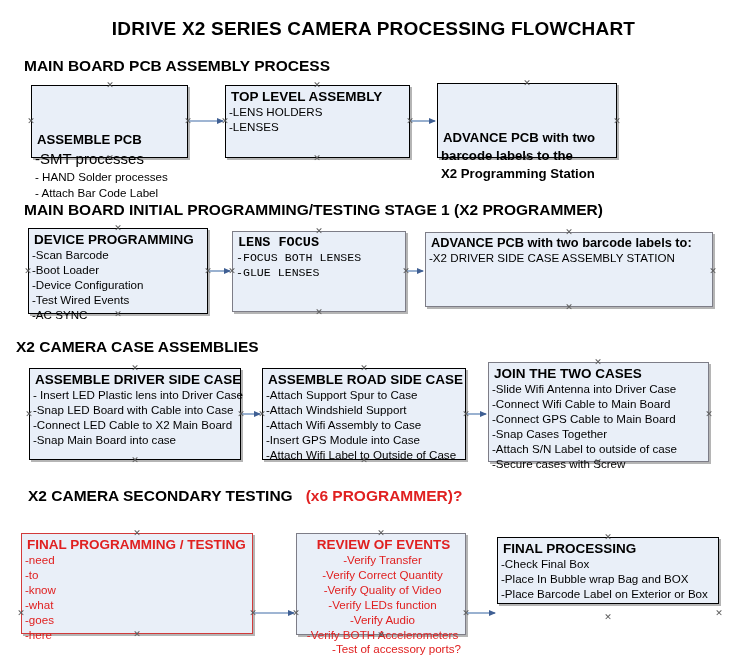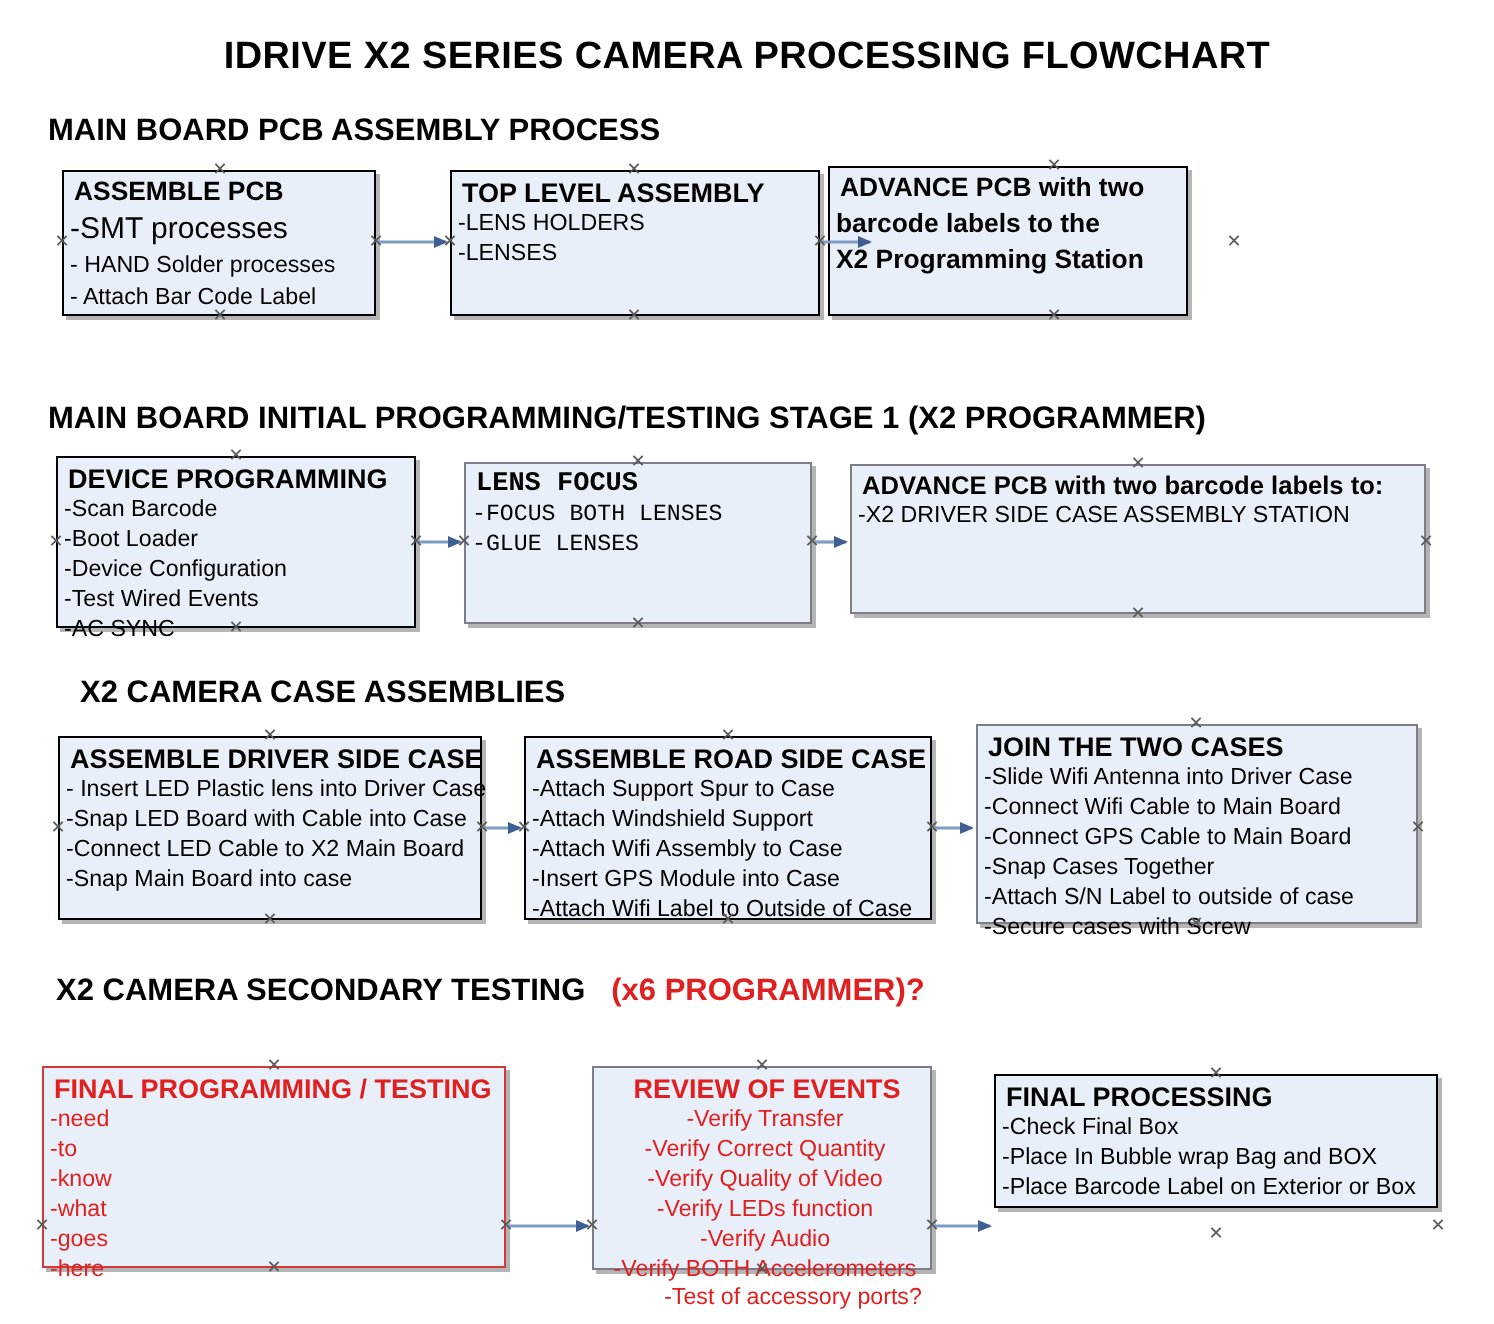--- a/index.html
+++ b/index.html
@@ -51,21 +51,21 @@
   .box .hd.sm{font-size:12.8px;}
   .box ul{
     list-style:none;margin:0;padding:0 0 0 3px;
   }
   .box li{
     font-size:11.6px;
     color:#000;
     line-height:1.285;
     white-space:nowrap;
   }
-  .box.boldbody .hd{font-size:13.2px;}
+  .box.boldbody .hd{font-size:13.2px;margin-top:44px;}
   .box.boldbody li{font-weight:bold;font-size:13.2px;line-height:1.35;}
 
   .box.red .hd{color:#e02020;}
   .box.red li{color:#e02020;}
 
   
   #wires{position:absolute;left:0;top:0;width:747px;height:662px;pointer-events:none;}
   .xmark{
     position:absolute;
     font-size:9px;line-height:9px;
@@ -96,21 +96,21 @@
   </div>
 
   <div class="box" style="left:225px;top:85px;width:185px;height:73px;">
     <div class="hd">TOP LEVEL ASSEMBLY</div>
     <ul>
       <li>-LENS HOLDERS</li>
       <li>-LENSES</li>
     </ul>
   </div>
 
-  <div class="box boldbody" style="left:414px;top:83px;width:180px;height:75px;">
+  <div class="box boldbody" style="left:437px;top:83px;width:180px;height:75px;">
     <div class="hd">ADVANCE PCB with two</div>
     <ul>
       <li>barcode labels to the</li>
       <li> X2 Programming Station</li>
     </ul>
   </div>
 
   <div class="section-head" style="left:24px;top:201px;">
     <span>MAIN BOARD INITIAL PROGRAMMING/TESTING STAGE 1 (X2 PROGRAMMER)</span>
   </div>
@@ -134,21 +134,21 @@
     </ul>
   </div>
 
   <div class="box gray" style="left:425px;top:232px;width:288px;height:75px;">
     <div class="hd sm">ADVANCE PCB with two barcode labels to:</div>
     <ul>
       <li>-X2 DRIVER  SIDE  CASE  ASSEMBLY STATION</li>
     </ul>
   </div>
 
-  <div class="section-head" style="left:40px;top:338px;">
+  <div class="section-head" style="left:16px;top:338px;">
     <span>X2 CAMERA CASE ASSEMBLIES</span>
   </div>
 
   <div class="box" style="left:29px;top:368px;width:212px;height:92px;">
     <div class="hd">ASSEMBLE DRIVER SIDE CASE</div>
     <ul>
       <li>- Insert LED Plastic lens into Driver Case</li>
       <li>-Snap LED Board with Cable into Case</li>
       <li>-Connect LED Cable to X2 Main Board</li>
       <li>-Snap Main Board into case</li>

